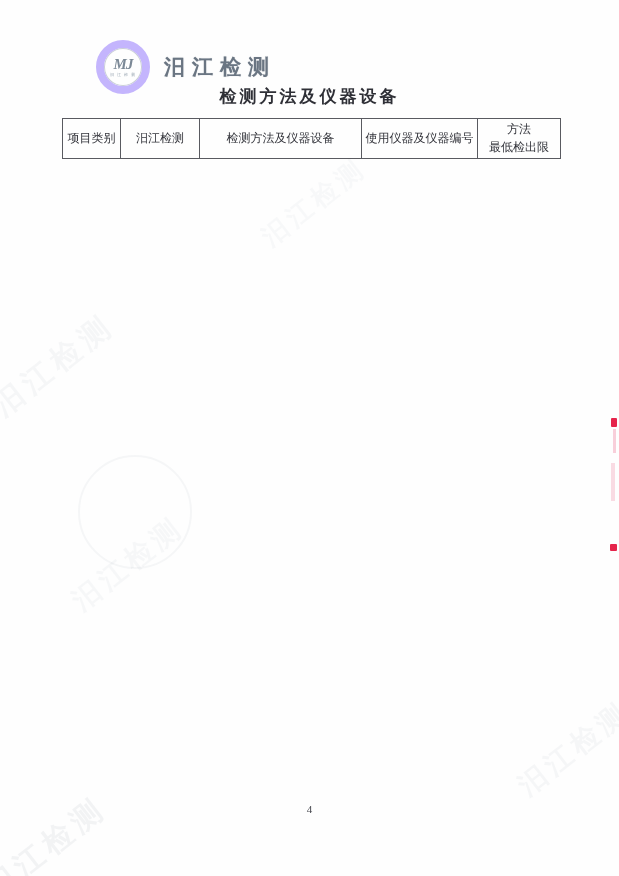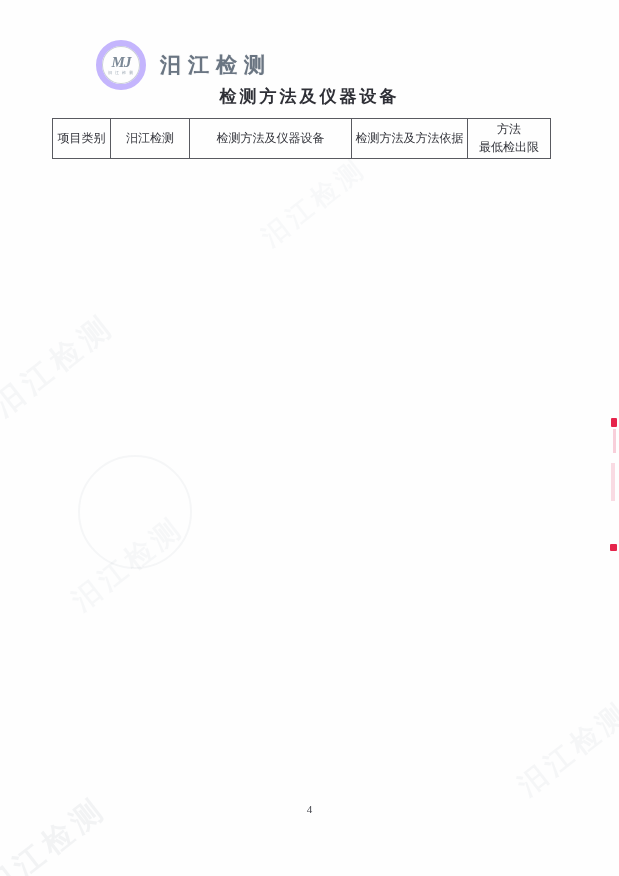--- a/index.html
+++ b/index.html
@@ -21,21 +21,21 @@
   .logo-wrap {
     position: absolute;
     left: 96px;
     top: 40px;
     display: flex;
     align-items: center;
   }
   .logo-circle {
     width: 38px;
     height: 38px;
-    border: 6px solid #c4b5fd;
+    border: 8px solid #c4b5fd;
     border-radius: 50%;
     box-shadow: inset 0 0 0 1px rgba(138,150,164,.45);
     display: flex;
     flex-direction: column;
     align-items: center;
     justify-content: center;
     color: #7b8896;
   }
   .logo-monogram {
     font-weight: bold;
@@ -77,21 +77,21 @@
     text-align: center;
     font-size: 17px;
     font-weight: bold;
     letter-spacing: 3px;
     color: #2f3037;
   }
 
   
   table.methods {
     position: absolute;
-    left: 52px;
+    left: 62px;
     top: 118px;
     width: 498px;
     border-collapse: collapse;
     table-layout: fixed;
     font-size: 11.5px;
     padding-left: 13px;
   }
   table.methods th,
   table.methods td {
     border: 1px solid #595a60;
@@ -176,21 +176,21 @@
           <th>
             <div>项目类别</div>
           </th>
           <th>
             <div>汨江检测</div>
           </th>
           <th>
             <div>检测方法及仪器设备</div>
           </th>
           <th>
-            <div>检测方法及方法依据</div>
+            <div>使用仪器及仪器编号</div>
           </th>
           <th>
             <div>方法</div>
             <div>最低检出限</div>
           </th>
         </tr>
     </thead>
     <tbody></tbody>
   </table>
 

